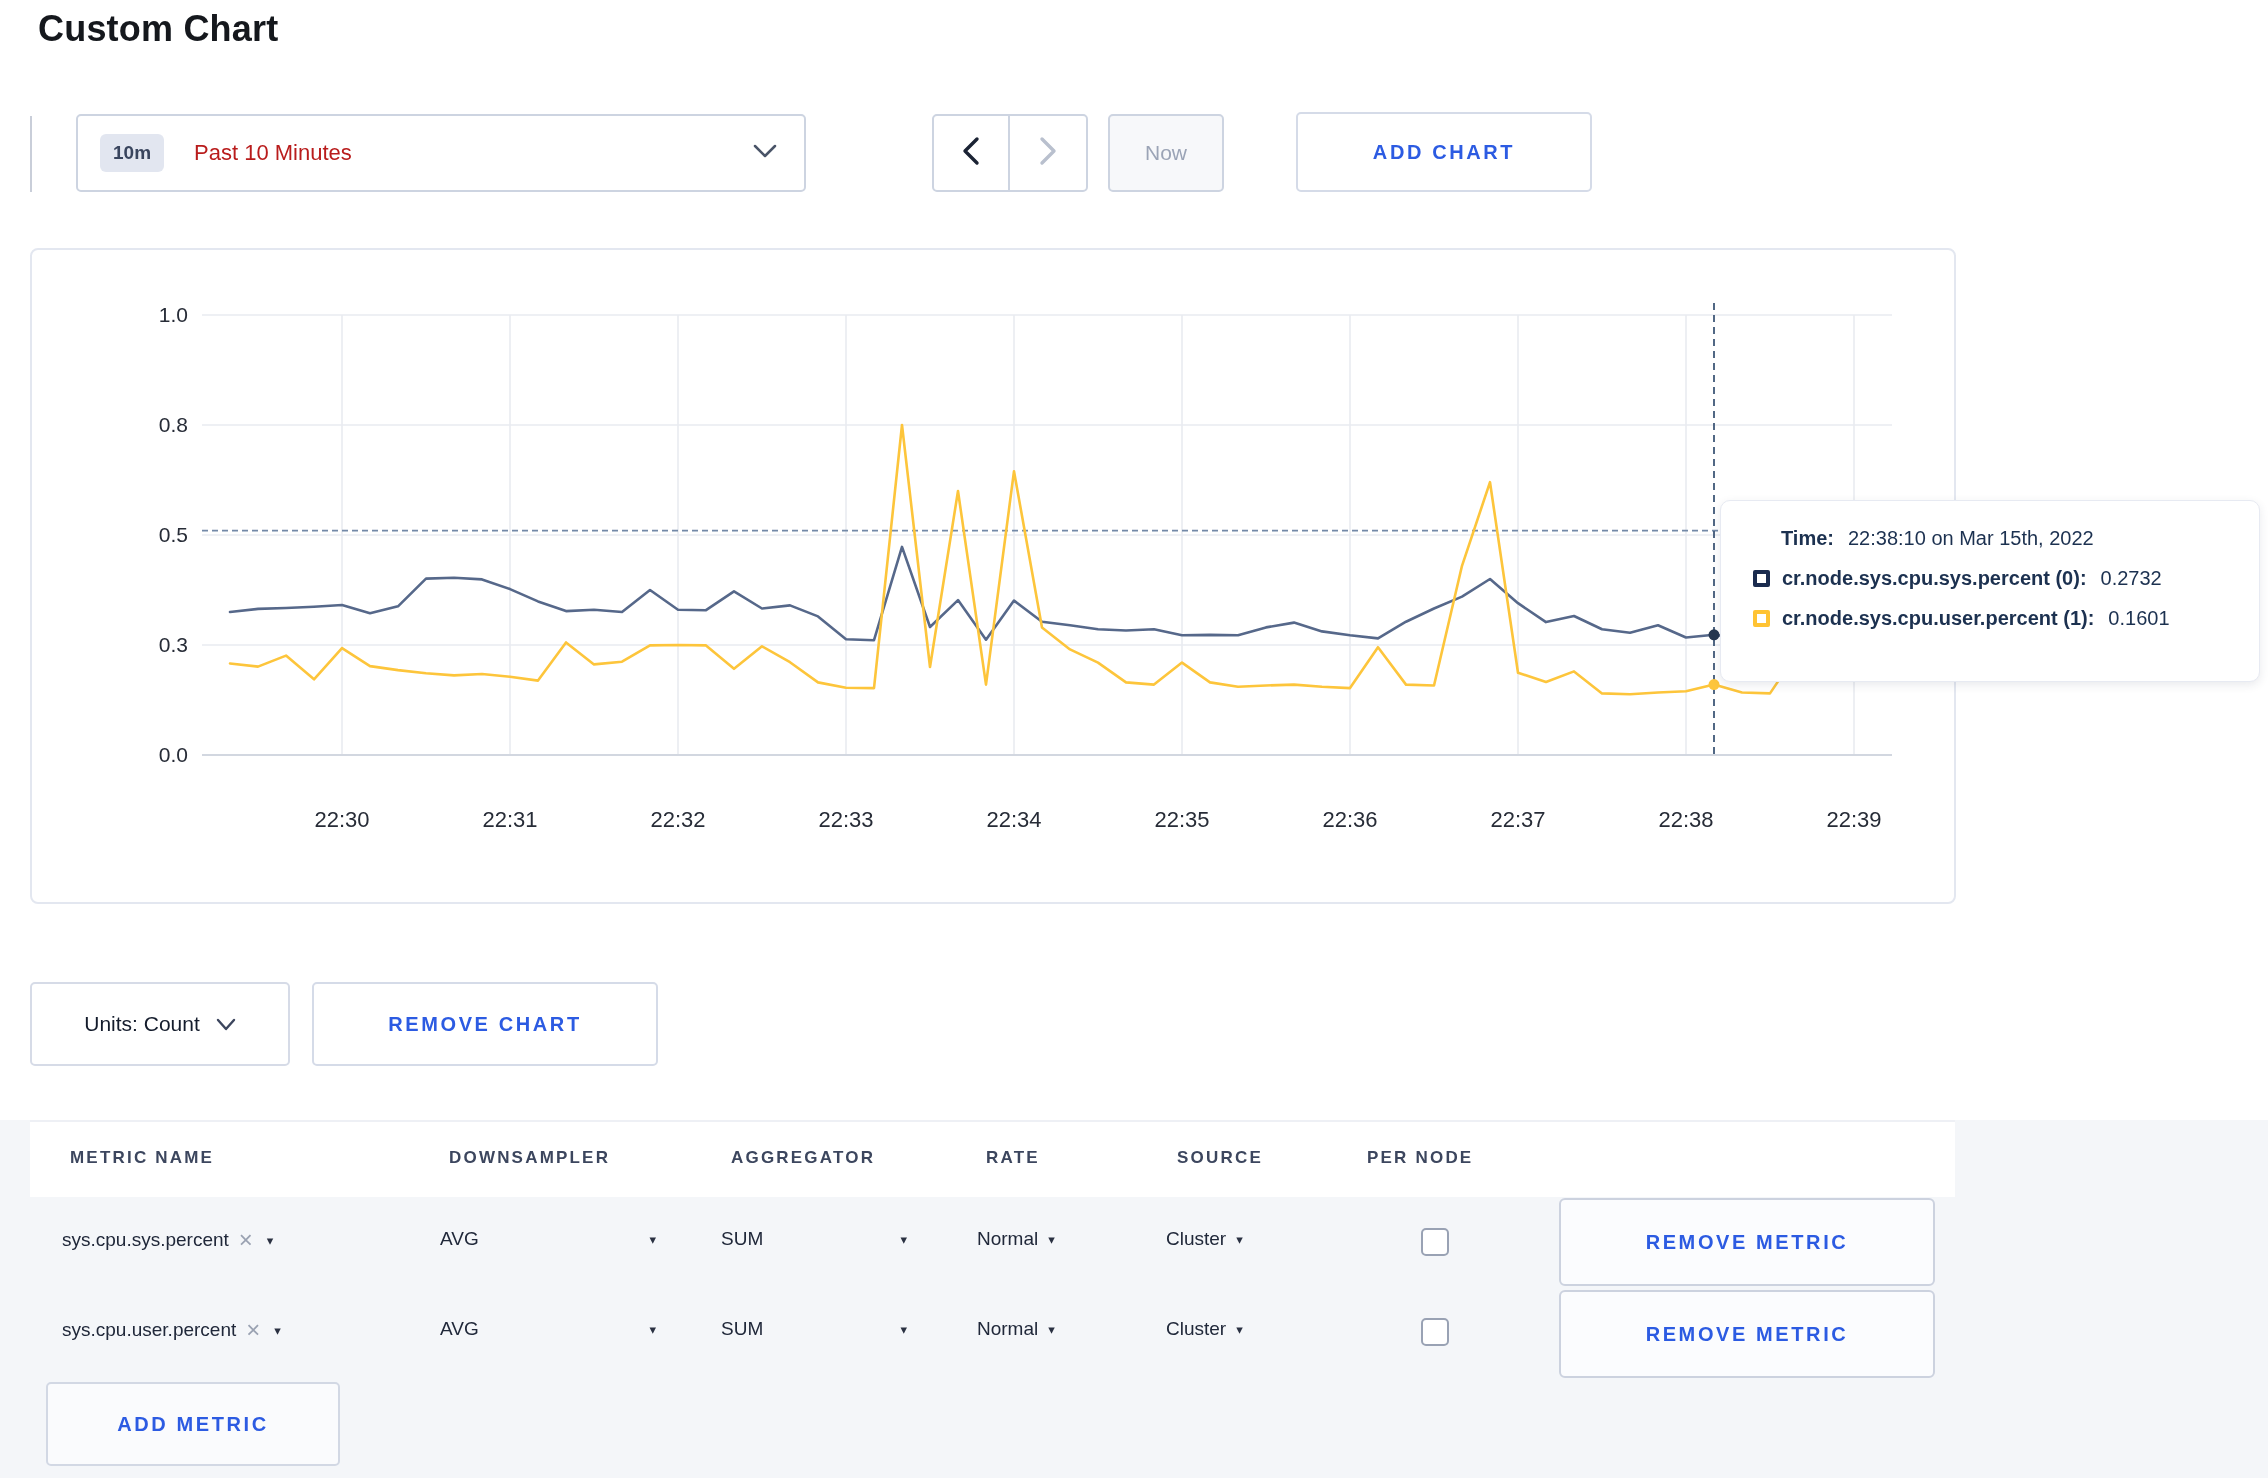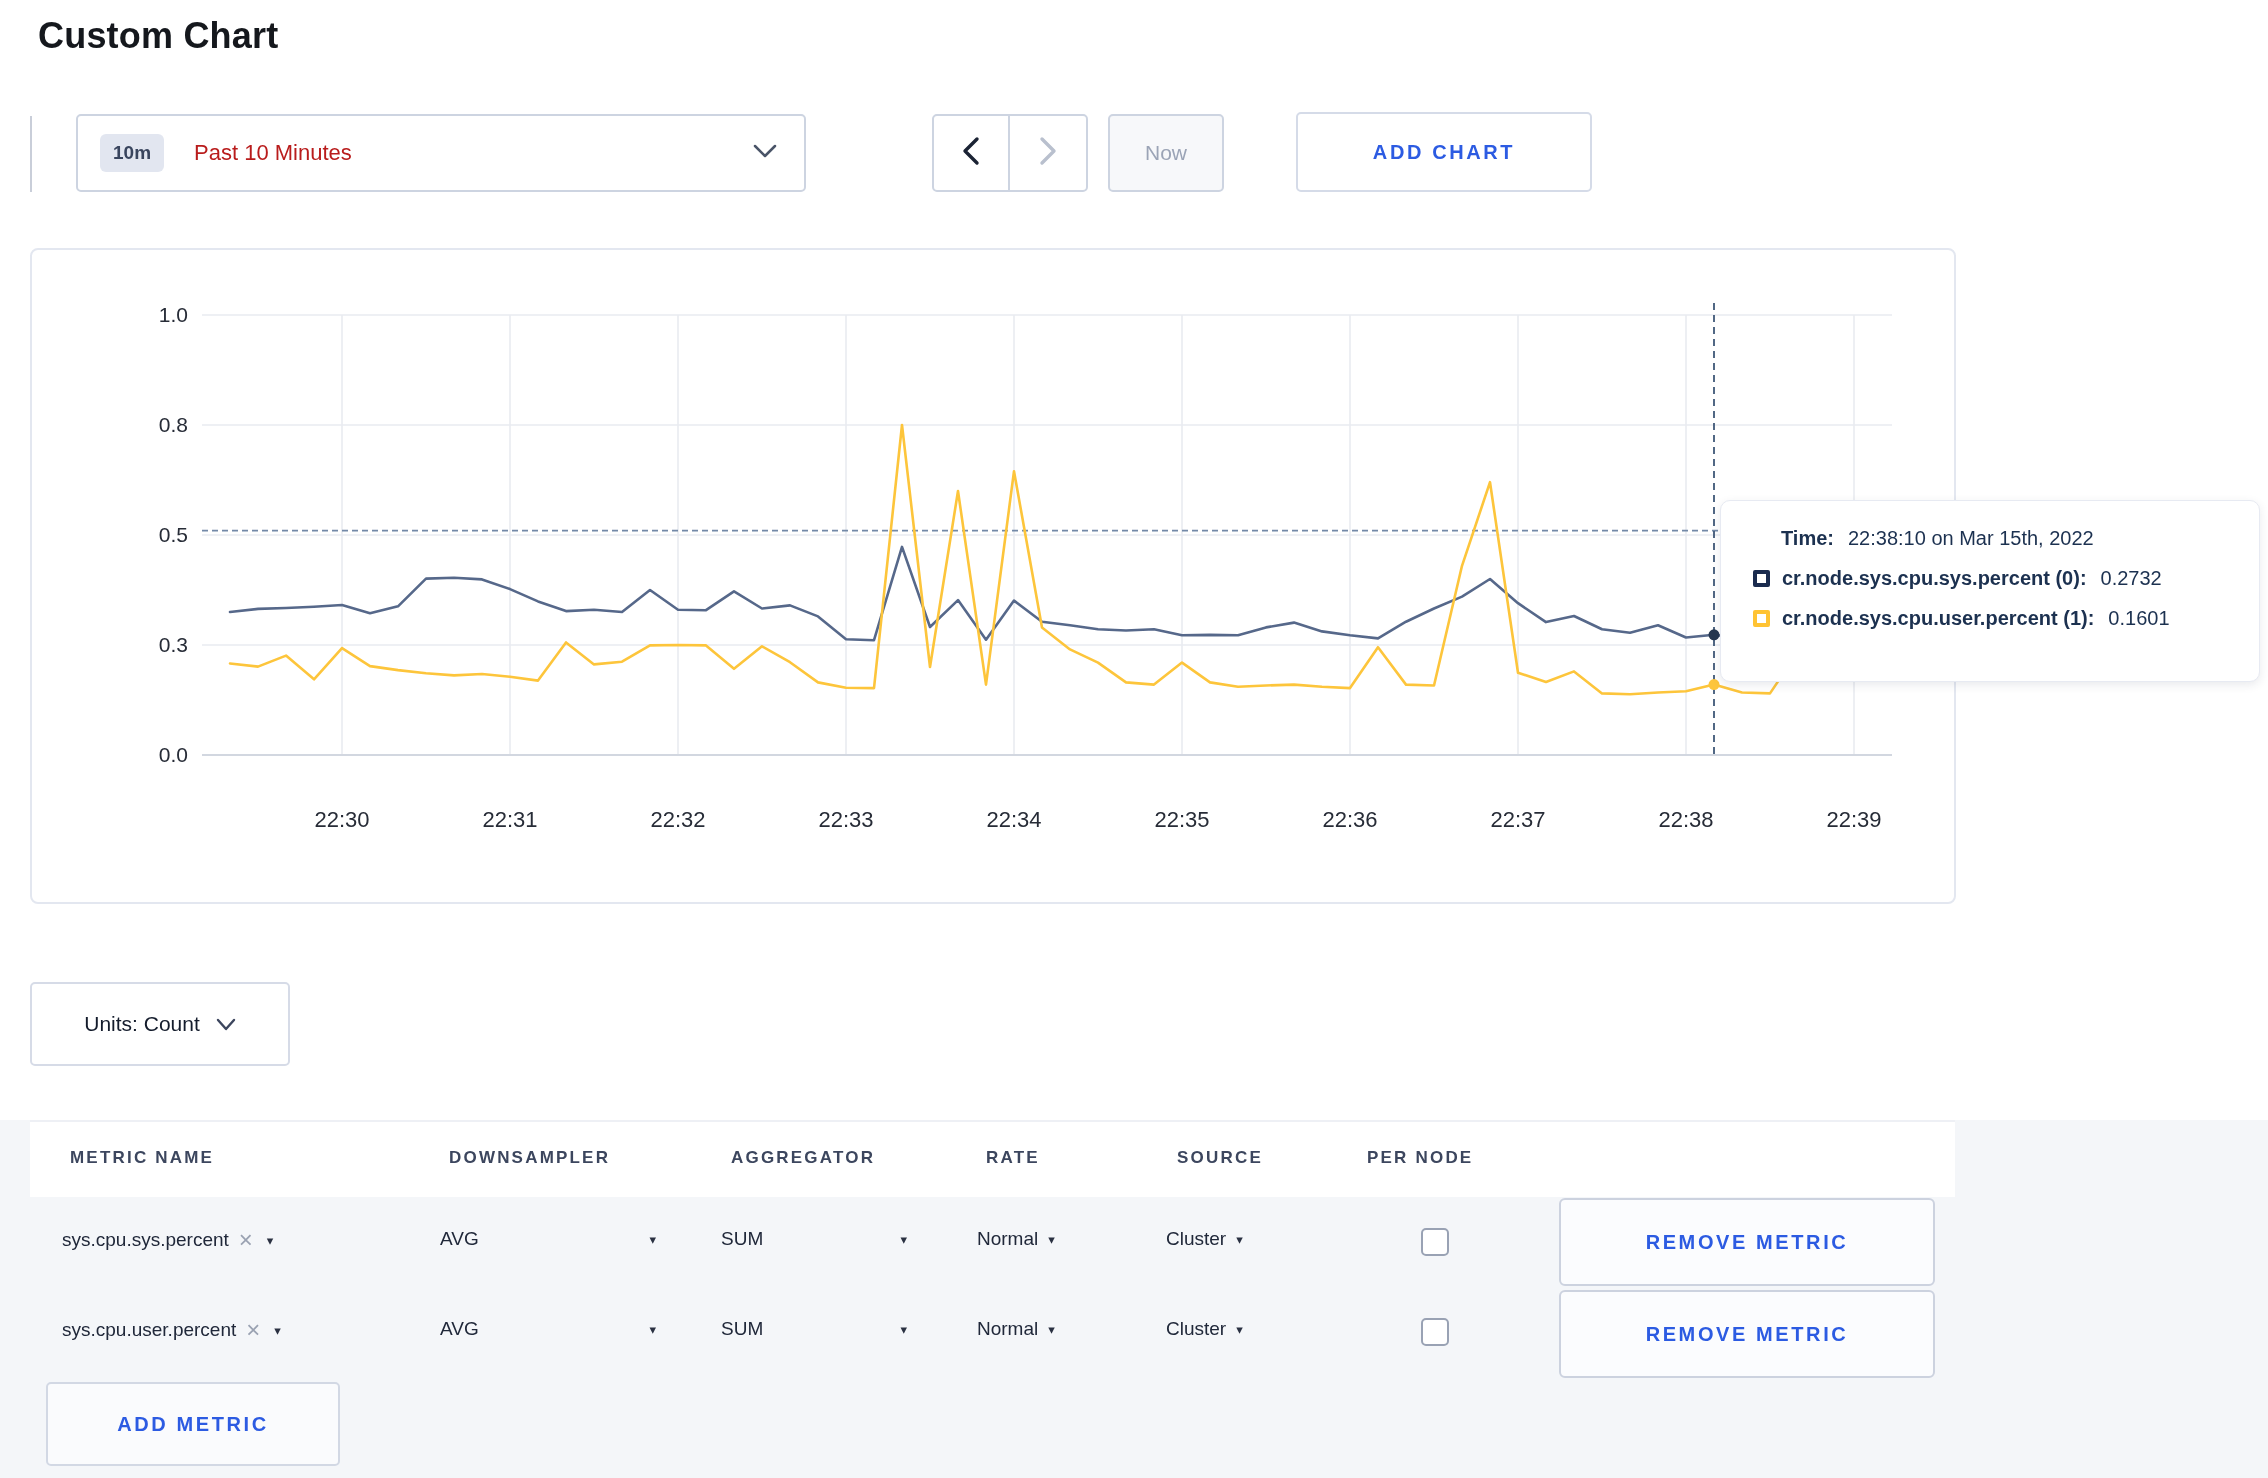--- a/index.html
+++ b/index.html
@@ -3,21 +3,21 @@
 <meta charset="utf-8">
 <style>
   * { margin:0; padding:0; box-sizing:border-box; }
   html,body { background:#ffffff; }
   body { font-family:"Liberation Sans","DejaVu Sans",sans-serif; color:#1c2333; }
   #page { position:relative; width:2268px; height:1478px; background:#fff; overflow:hidden; }
 
   .abs { position:absolute; }
 
   
-  #page-title { left:38px; top:15px; font-size:36px; font-weight:700; color:#15181d; letter-spacing:.2px; }
+  #page-title { left:38px; top:8px; font-size:36px; font-weight:700; color:#15181d; letter-spacing:.2px; }
 
   #toolbar-divider { left:30px; top:116px; width:2px; height:76px; background:#c9ced9; }
 
   .ctl { border:2px solid #cdd4e1; border-radius:5px; background:#fff; display:flex; align-items:center; }
 
   #time-dropdown { left:76px; top:114px; width:730px; height:78px; cursor:pointer; }
   #time-badge { margin-left:22px; background:#e2e6f0; border-radius:6px; padding:8px 13px; font-size:19px; font-weight:700; color:#394souffle; color:#39455e; }
   #time-label { margin-left:30px; font-size:22px; color:#b91c1c; }
   #time-caret { margin-left:auto; margin-right:26px; }
 
@@ -165,20 +165,21 @@
   </div>
 
   <div id="units-dropdown" class="abs">
     <span>Units: Count</span>
     <span>
       <svg width="20" height="13" viewBox="0 0 20 13">
           <polyline points="2,2 10,11 18,2" fill="none" stroke="#3c465e" stroke-width="2.4" stroke-linecap="round" stroke-linejoin="round"></polyline>
         </svg>
     </span>
   </div>
+  <div id="remove-chart-button" class="abs blue-btn">REMOVE CHART</div>
 
   <div id="table-panel" class="abs"></div>
   <div id="table-header-band" class="abs"></div>
   <div class="th" style="left:70px">METRIC NAME</div>
   <div class="th" style="left:449px">DOWNSAMPLER</div>
   <div class="th" style="left:731px">AGGREGATOR</div>
   <div class="th" style="left:986px">RATE</div>
   <div class="th" style="left:1177px">SOURCE</div>
   <div class="th" style="left:1367px">PER NODE</div>
 

